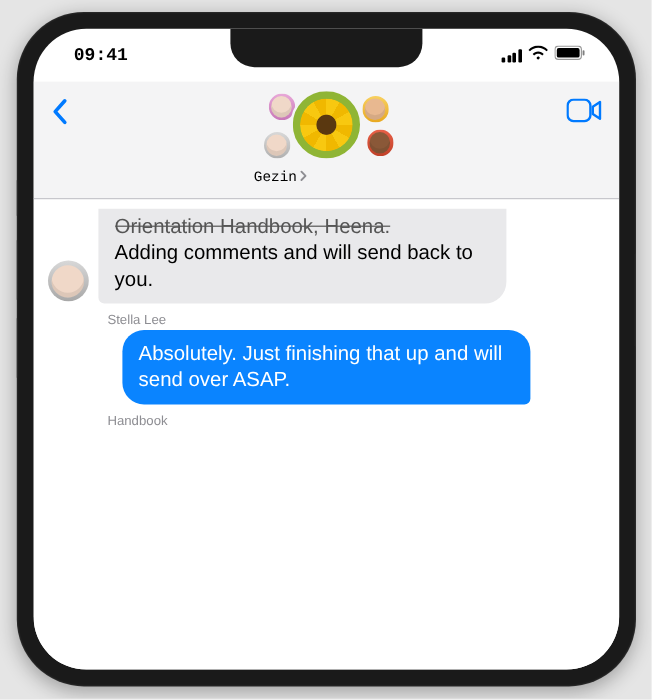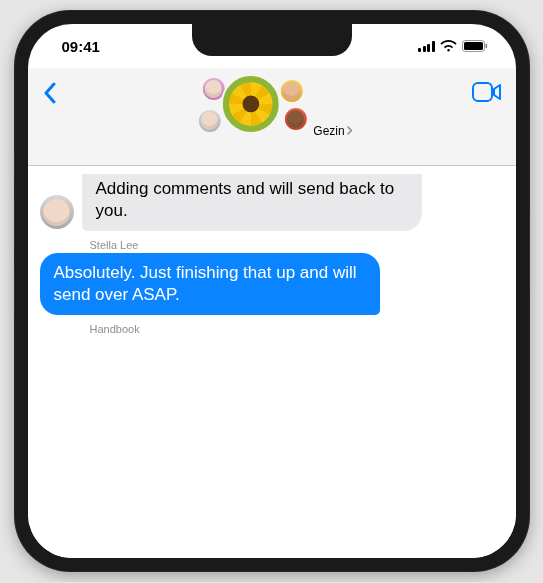--- a/index.html
+++ b/index.html
@@ -51,20 +51,21 @@
   }
   .status-bar {
     height: 44px;
     display: flex;
     justify-content: space-between;
     align-items: center;
     padding: 0 28px 0 34px;
     font-size: 15px;
     font-weight: 600;
     color: #000;
+    font-family: Liberation Mono, monospace;
   }
   .status-right { display: flex; gap: 5px; align-items: center; }
   .signal { display: flex; gap: 1.5px; align-items: flex-end; }
   .signal-bar { width: 3px; background: #000; border-radius: 1px; }
   .signal-bar:nth-child(1){height:4px}.signal-bar:nth-child(2){height:6px}
   .signal-bar:nth-child(3){height:8px}.signal-bar:nth-child(4){height:11px}
   .wifi-icon, .battery-icon { display:inline-block; }
 
   .nav-bar {
     height: 98px;
@@ -76,23 +77,24 @@
     padding: 4px 14px 0;
   }
   .back-btn { color: #007aff; padding-top: 10px; }
   .video-btn { margin-left: auto; color: #007aff; padding-top: 10px; }
   .group-center {
     position: absolute;
     left: 50%;
     top: 4px;
     transform: translateX(-50%);
     display: flex;
-    flex-direction: row;
-    align-items: flex-end;
+    flex-direction: column;
+    align-items: flex-start;
     gap: 3px;
+    font-family: Liberation Mono, monospace;
   }
   .avatar-cluster {
     position: relative;
     width: 120px;
     height: 66px;
   }
   .avatar {
     position: absolute;
     border-radius: 50%;
     border: 2px solid #f4f4f5;
@@ -137,21 +139,21 @@
   }
   .grp-chev { color:#8e8e93; font-size:10px; }
 
   .messages {
     height: calc(100% - 44px - 98px);
     overflow: hidden;
     padding: 8px 12px 0;
     background: #fff;
   }
   .msg-row { display: flex; margin-bottom: 8px; align-items: flex-end; gap: 8px; }
-  .msg-row.out { justify-content: flex-start; }
+  .msg-row.out { justify-content: center; }
   .msg-avatar {
     width: 34px; height: 34px;
     border-radius: 50%;
     flex-shrink: 0;
     background: linear-gradient(#d8d8d8,#a8a8a8);
     display:flex; align-items:center; justify-content:center;
     font-size:18px;
     margin-bottom: 2px;
   }
   .msg-avatar.pink{background:linear-gradient(#e8a8d8,#c878b8);}
@@ -280,20 +282,21 @@
       </div>
     </div>
 
     <div class="messages">
 
       <div class="msg-row">
         <div class="msg-avatar">
             <div class="memoji"></div>
           </div>
         <div class="bubble in cutoff-top">
+          <div class="cutoff-line">Orientation Handbook, Heena.</div>
           <span>Adding comments and will send back to you.</span>
         </div>
       </div>
 
       <div class="sender-name">Stella Lee</div>
 
       <div class="msg-row out">
         <div class="bubble out">
           <span>Absolutely. Just finishing that up and will send over ASAP.</span>
         </div>

